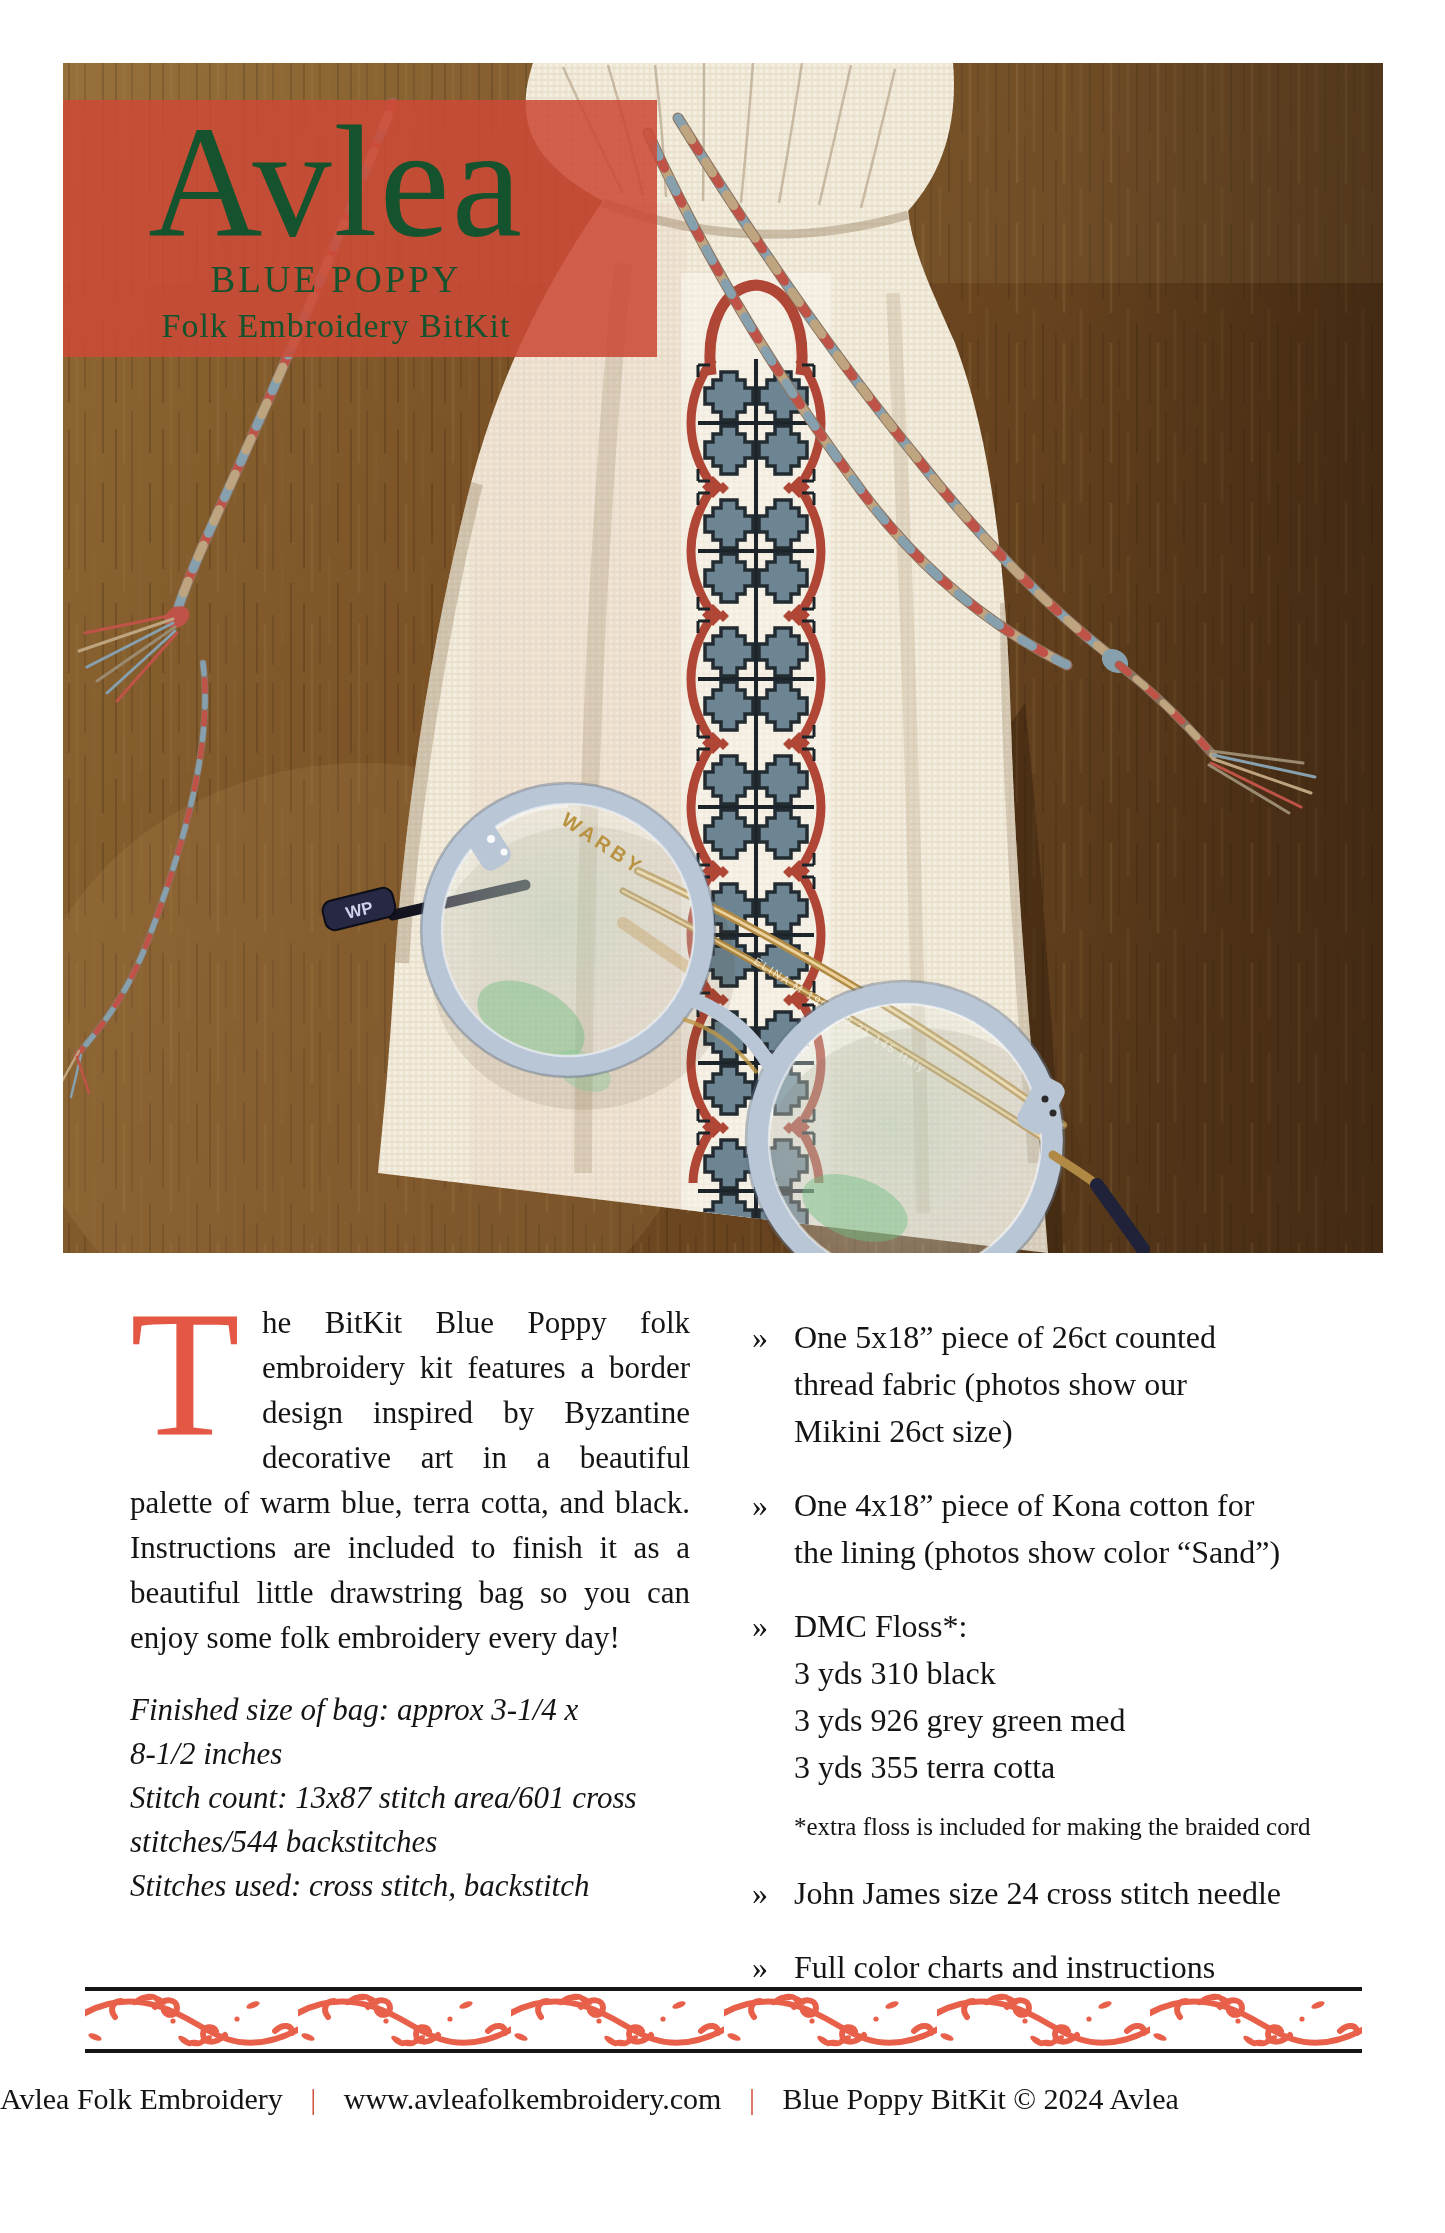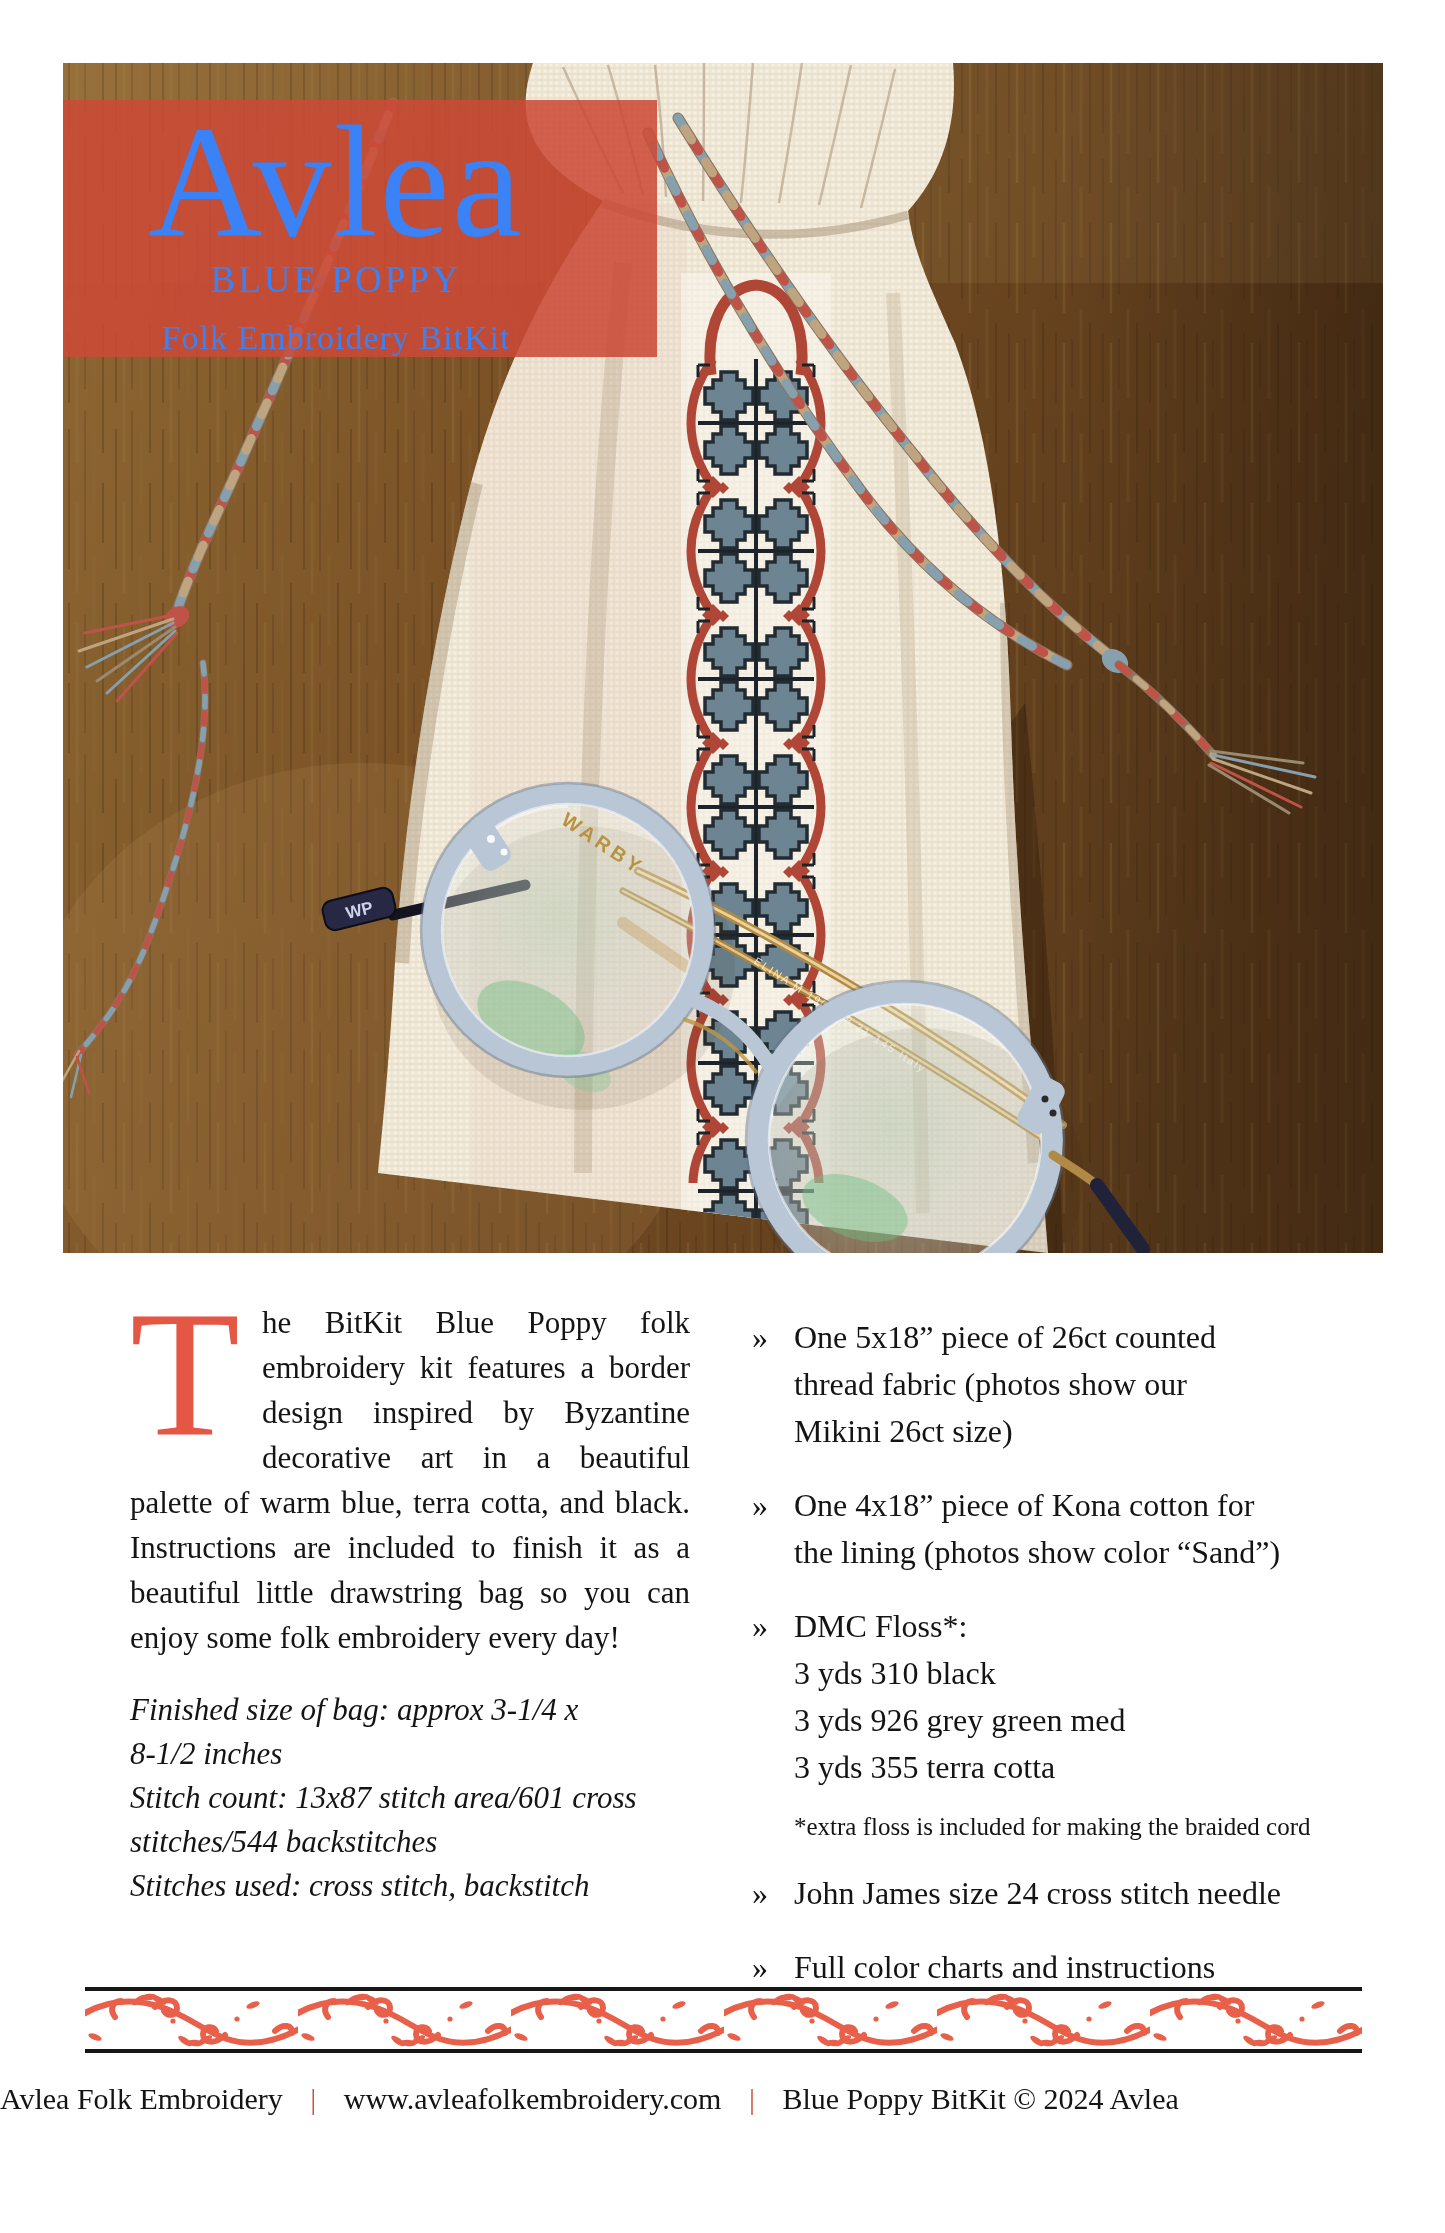--- a/index.html
+++ b/index.html
@@ -8,30 +8,30 @@
     font-family:"Liberation Serif", serif;color:var(--c-text,#111);
     overflow:hidden;
   }
   .photo{
     position:absolute;left:63px;top:63px;width:1320px;height:1190px;overflow:hidden;
   }
   .label{
     position:absolute;left:63px;top:100px;width:594px;height:257px;
     background:rgba(203,74,54,0.87);
     z-index:5;text-align:center;box-sizing:border-box;
-    padding:6px 74px 0 26px;color:#3b82f6;
+    padding:6px 74px 0 26px;color:#14532d;
   }
   .label .brand{
     font-size:158px;line-height:152px;letter-spacing:2px;font-weight:normal;
   }
   .label .poppy{
     font-size:37px;line-height:40px;letter-spacing:3px;margin-top:2px;
   }
   .label .bitkit{
-    font-size:34px;line-height:36px;margin-top:20px;letter-spacing:1px;
+    font-size:34px;line-height:36px;margin-top:8px;letter-spacing:1px;
   }
   .col-left{
     position:absolute;left:130px;top:1300px;width:560px;
     font-size:31px;line-height:45px;text-align:justify;
   }
   .dropcap{
     float:left;color:var(--c-dropcap,#e45744);
     font-size:180px;line-height:138px;width:118px;text-align:left;
     margin:6px 14px 0 0;
   }

